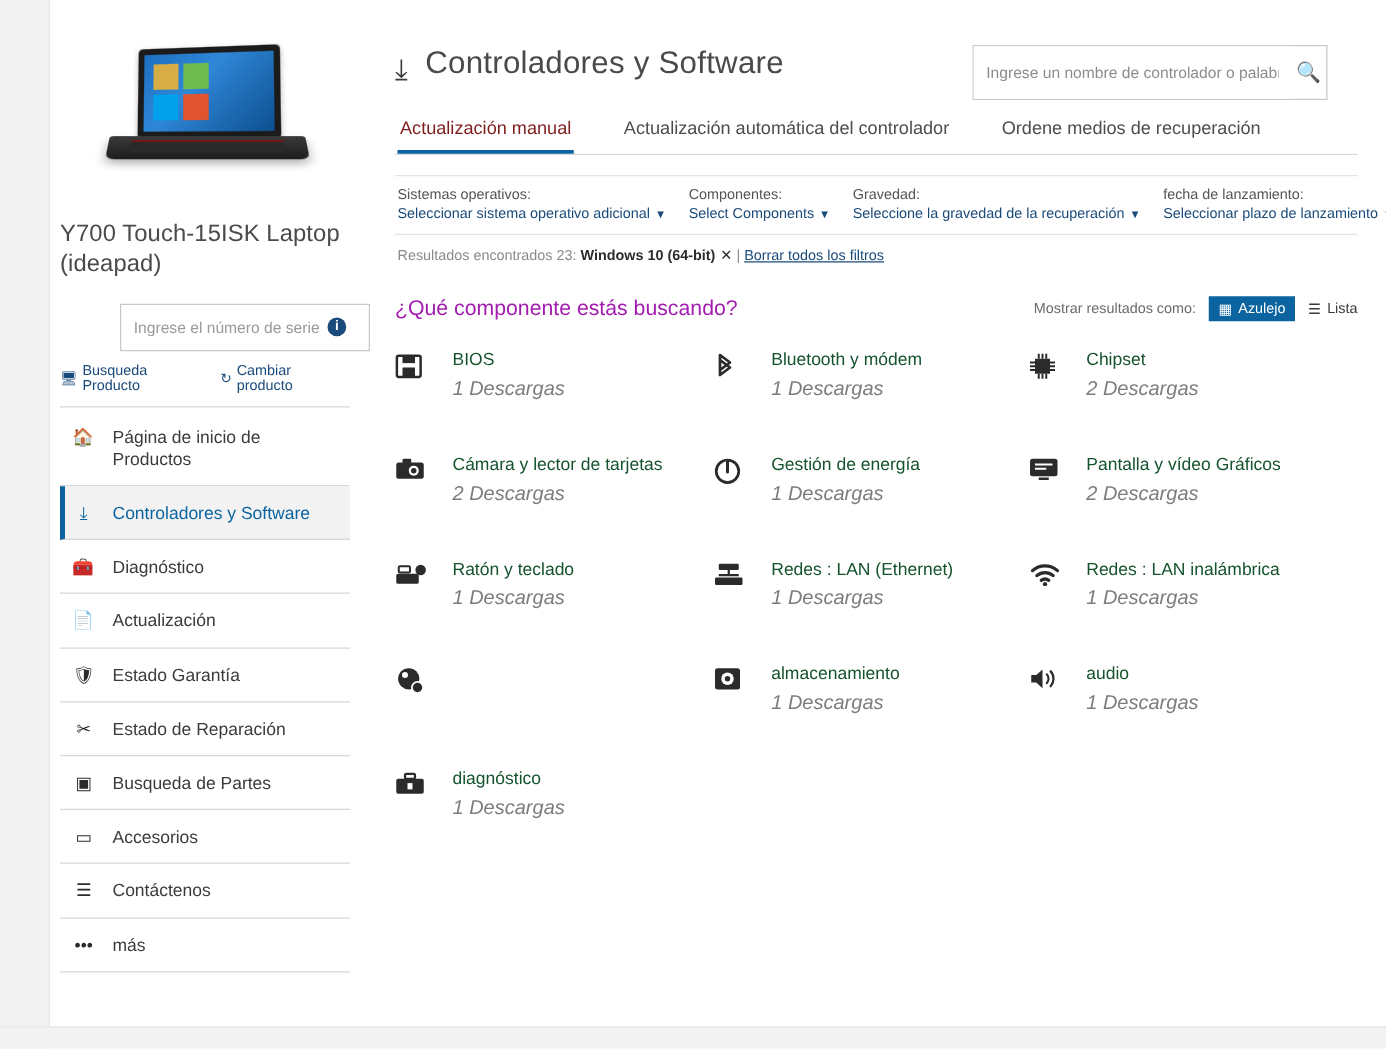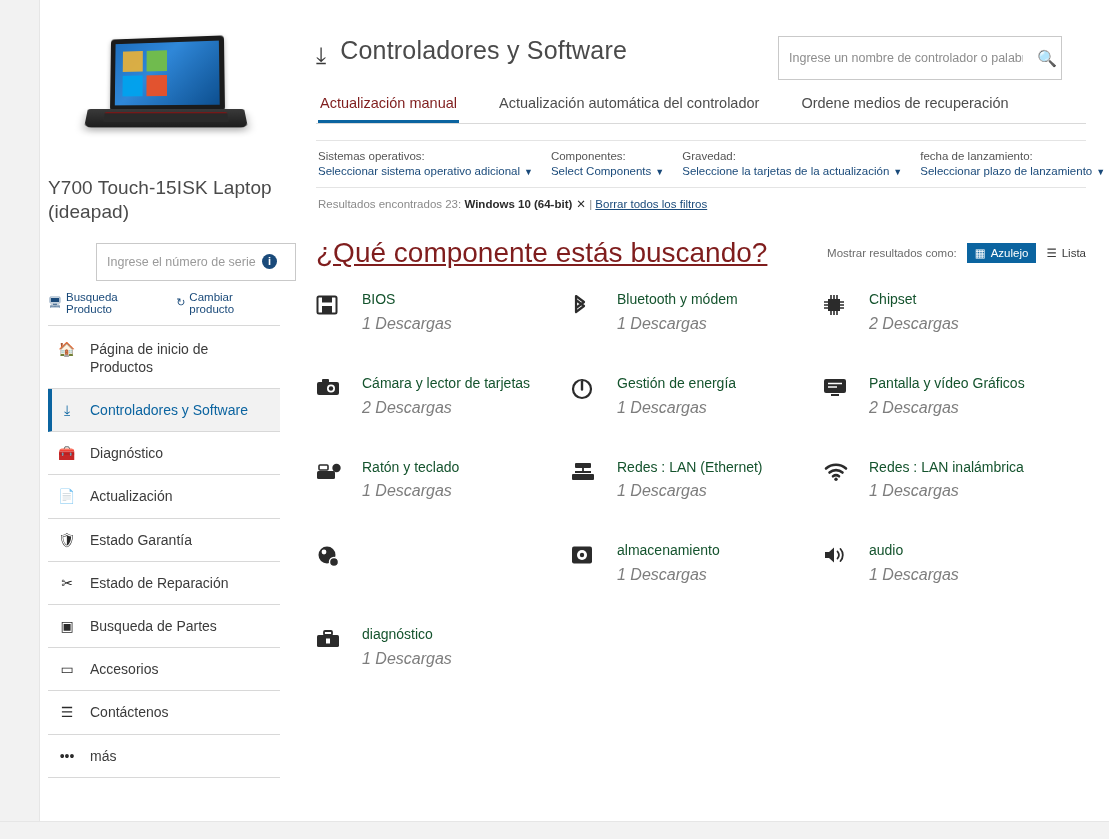--- a/index.html
+++ b/index.html
@@ -158,21 +158,21 @@
   .caret { font-size:9px; margin-left:4px; }
 
   .results-line {
     margin-top:9px; font-size:11.5px; color:#8a8a8a; padding-left:2px;
   }
   .results-line .chip { color:#2b2b2b; font-weight:bold; }
   .results-line .x { color:#2b2b2b; margin-left:4px; cursor:pointer; }
   .results-line .clear { color:#1a4a7a; text-decoration:underline; cursor:pointer; }
 
   .q-row { margin-top:26px; display:flex; align-items:center; justify-content:space-between; }
-  h2.q-title { margin:0; font-weight:400; font-size:28px; color:#7f1d1d;text-decoration:underline; }
+  h2.q-title { margin:0; font-weight:400; font-size:17px; color:#a21caf; }
   .view-toggle { display:flex; align-items:center; gap:10px; font-size:11.5px; color:#6b6b6b; }
   .vt-btn {
     background:#0b64a0; color:#fff; padding:3px 8px; font-size:11.5px;
     display:flex; align-items:center; gap:5px; cursor:pointer;
   }
   .vt-alt { color:#3a3a3a; display:flex; align-items:center; gap:5px; cursor:pointer; }
 
   .grid {
     margin-top:22px; display:grid; grid-template-columns: 255px 252px 1fr;
     row-gap:42px;
@@ -306,21 +306,21 @@
       </div>
       <div class="filter">
         <div class="f-label">Componentes:</div>
         <div class="f-value">
           <span>Select Components</span><span class="caret">▼</span>
         </div>
       </div>
       <div class="filter">
         <div class="f-label">Gravedad:</div>
         <div class="f-value">
-          <span>Seleccione la tarjetas de la actualización</span><span class="caret">▼</span>
+          <span>Seleccione la gravedad de la recuperación</span><span class="caret">▼</span>
         </div>
       </div>
       <div class="filter">
         <div class="f-label">fecha de lanzamiento:</div>
         <div class="f-value">
           <span>Seleccionar plazo de lanzamiento</span><span class="caret">▼</span>
         </div>
       </div>
     </div>
 

